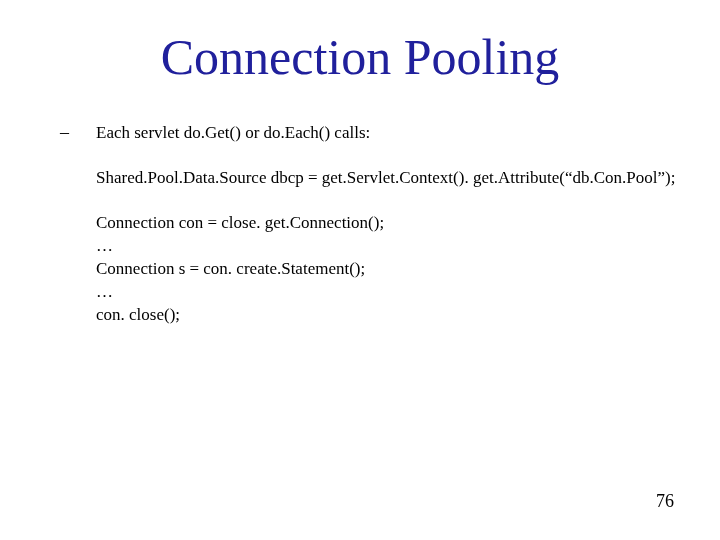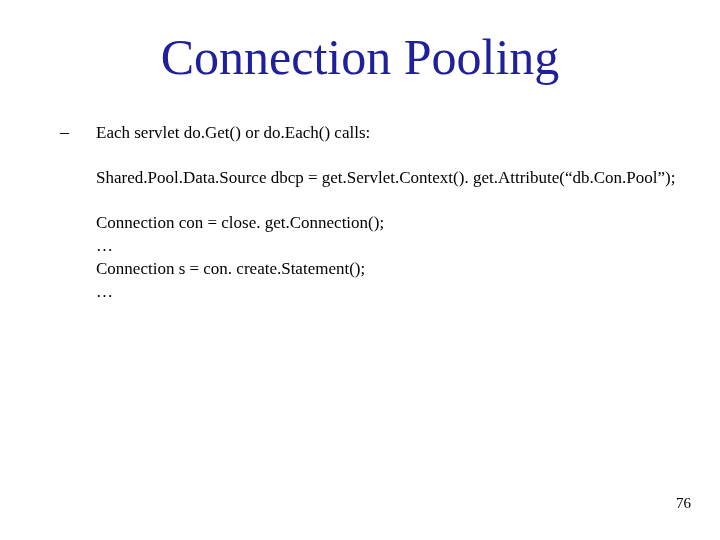--- a/index.html
+++ b/index.html
@@ -46,23 +46,23 @@
     font-size: 18px;
   }
   .indent {
     margin-left: 36px;
   }
   .spacer {
     height: 22px;
   }
   .page-num {
     position: absolute;
-    right: 29px;
+    right: 46px;
     bottom: 28px;
-    font-size: 15px;
+    font-size: 18px;
     color: #000000;
   }
 </style>
 </head>
 <body>
 
 <div class="slide">
 
   <div class="title">Connection Pooling</div>
 
@@ -76,18 +76,19 @@
     <div class="spacer"></div>
 
     <div class="indent">Shared.Pool.Data.Source dbcp = get.Servlet.Context(). get.Attribute(“db.Con.Pool”);</div>
 
     <div class="spacer"></div>
 
     <div class="indent">Connection con = close. get.Connection();</div>
     <div class="indent">…</div>
     <div class="indent">Connection s = con. create.Statement();</div>
     <div class="indent">…</div>
+    <div class="indent">con. close();</div>
 
   </div>
 
   <div class="page-num">76</div>
 
 </div>
 
 </body></html>

